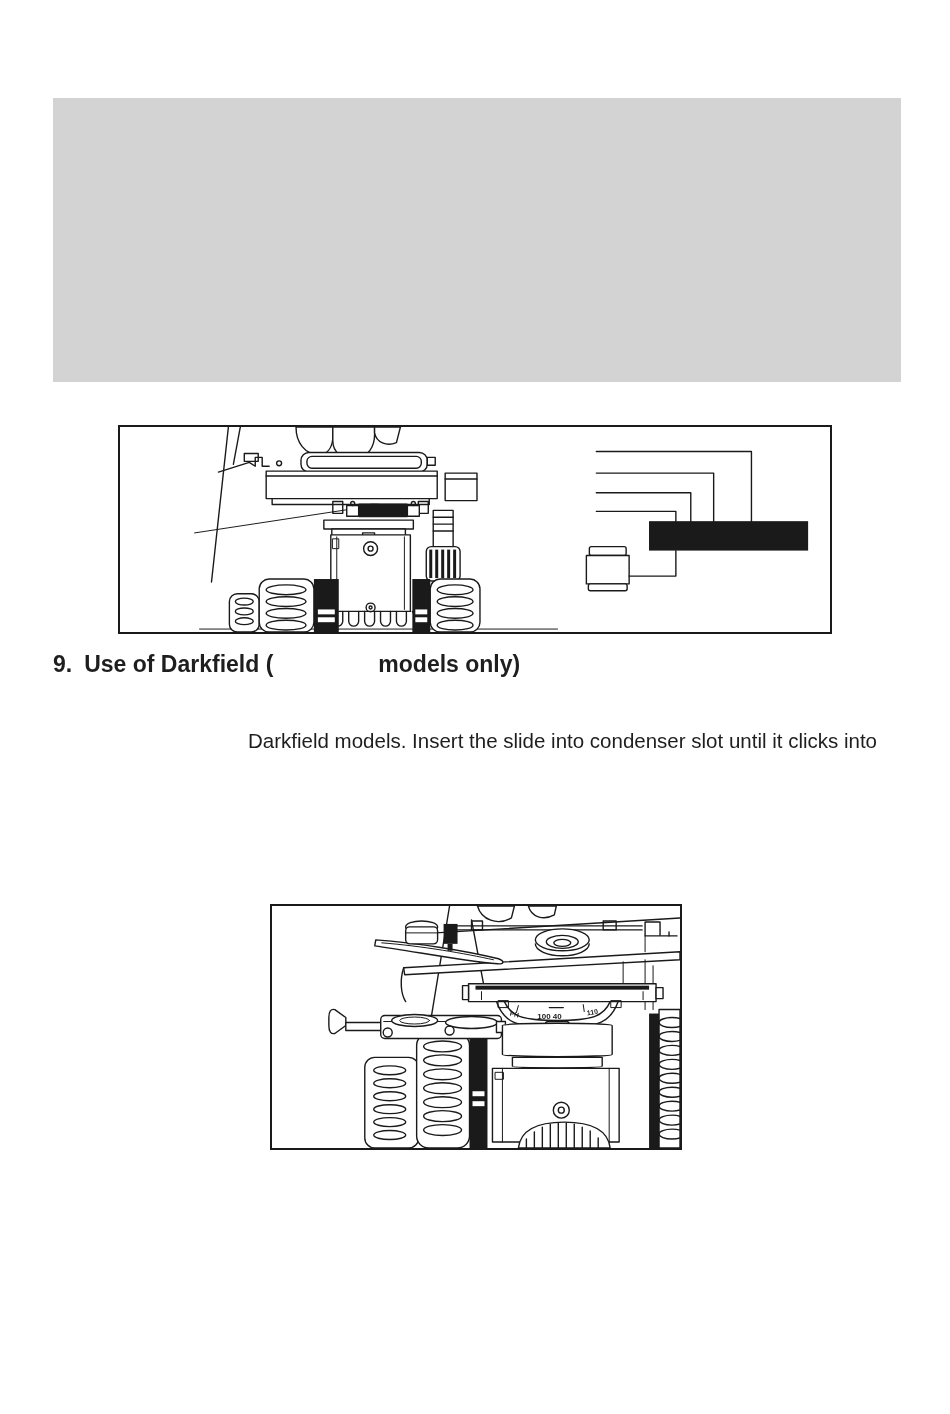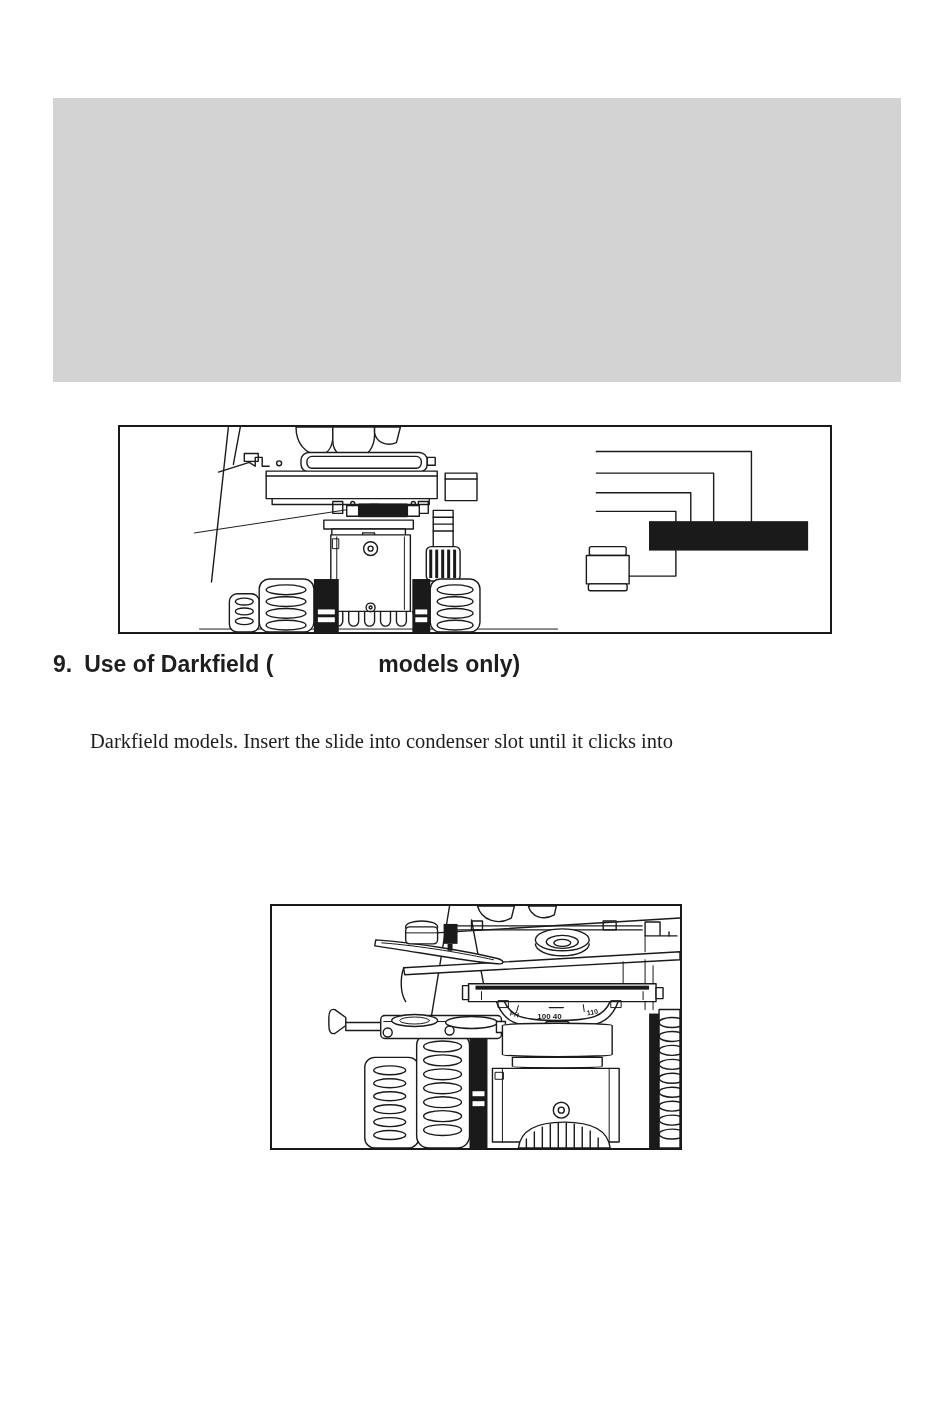--- a/index.html
+++ b/index.html
@@ -4,20 +4,21 @@
 <style>
   html,body{margin:0;padding:0;background:#888;}
   .page{
     position:relative;
     width:950px;height:1414px;
     background:#ffffff;
     font-family:"Liberation Sans", sans-serif;
     color:#1c1c1c;
     overflow:hidden;
     margin:0 auto;
+    text-align:right;
   }
   .redacted{
     position:absolute;left:53px;top:98px;width:848px;height:284px;
     background:#d3d3d3;
   }
   .figure{
     position:absolute;border:2px solid #1a1a1a;background:#fff;box-sizing:border-box;
   }
   .figure1{left:118px;top:425px;width:714px;height:209px;}
   .figure2{left:270px;top:904px;width:412px;height:246px;}
@@ -25,21 +26,21 @@
   .heading{
     position:absolute;left:53px;top:651px;
     font-size:23px;font-weight:700;white-space:nowrap;color:#1e1e1e;
   }
   .heading .num{margin-right:12px;}
   .heading .gap{display:inline-block;width:105px;}
   .body-text{
     position:absolute;left:87px;top:724px;width:790px;
     font-size:20.5px;line-height:34px;color:#1e1e1e;
   }
-  .body-text .line2{padding-left:3px;font-family:Liberation Serif, serif;}
+  .body-text .line2{padding-left:3px;}
   
   .fig path,.fig rect,.fig line,.fig ellipse,.fig circle,.fig polyline{
     stroke:#1a1a1a;stroke-width:1.4;fill:none;stroke-linecap:round;stroke-linejoin:round;
   }
   .fig .thin{stroke-width:1;}
   .fig .wf{fill:#ffffff;}
   .fig .bf{fill:#1a1a1a;stroke:none;}
   .fig .cf{stroke:none;}
   .fig .ws{fill:#ffffff;stroke:none;}
   .fig text{font:700 8px "Liberation Sans",sans-serif;fill:#1a1a1a;stroke:none;}

